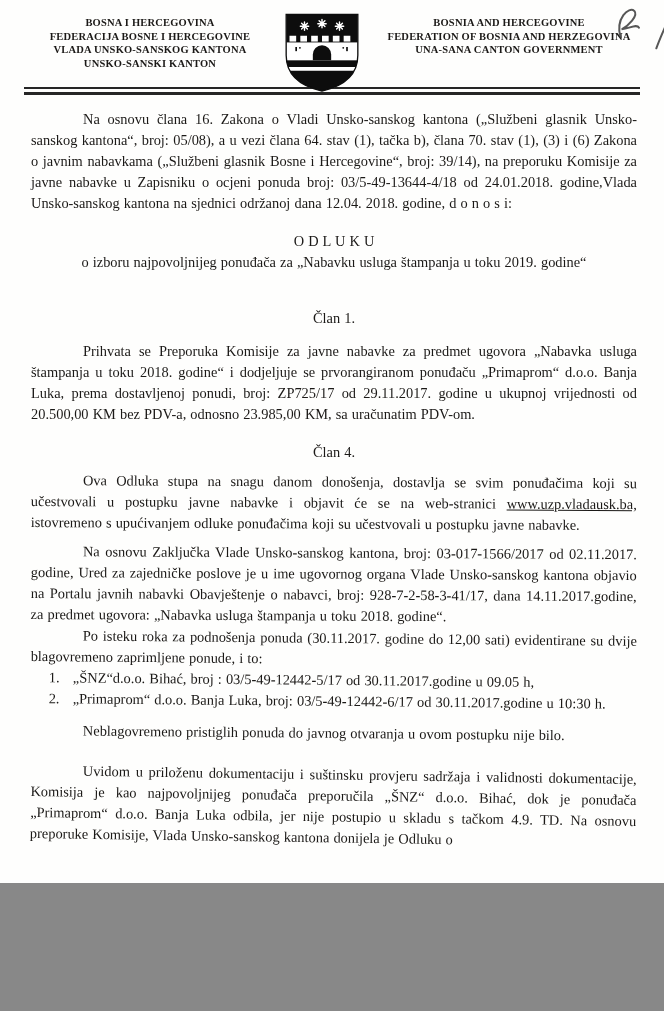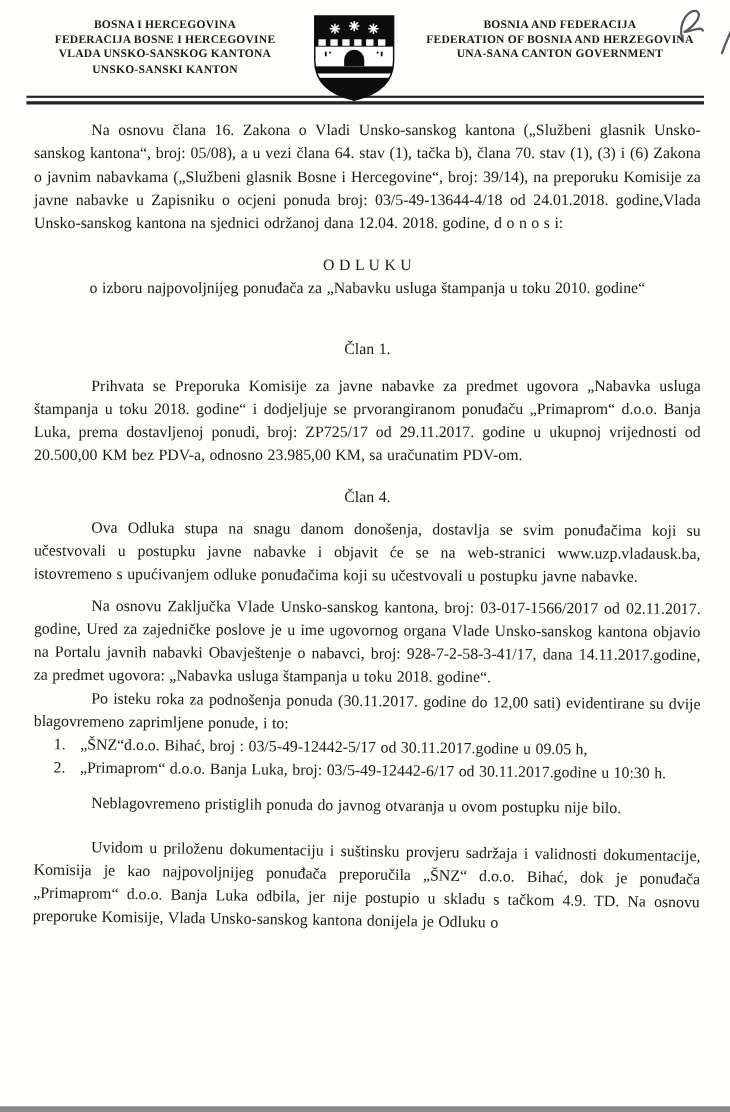--- a/index.html
+++ b/index.html
@@ -1,17 +1,17 @@
 <!DOCTYPE html>
 <html><head>
 <meta charset="utf-8">
 <style>
   html, body { margin: 0; padding: 0; background: #888; }
   .page {
-    width: 664px; height: 1006px;
+    width: 664px; height: 883px;
     margin: 0 auto;
     position: relative;
     overflow: hidden;
     background: #fefefd;
     font-family: "Liberation Serif", serif;
     color: #1b1917;
     box-sizing: border-box;
   }
   
   .header {
@@ -48,21 +48,21 @@
   .center { text-align: center; text-indent: 0 !important; }
   .decision-title    { margin-top: 17px !important; text-align: center; }
   .art1-heading      { margin-top: 35px !important; }
   .art1-text         { margin-top: 12px !important; }
   .art2-heading      { margin-top: 17px !important; }
   .art2-text         { margin-top: 7px  !important; }
   .rationale-heading { margin-top: 22px !important; }
   .rat-p1            { margin-top: 8px  !important; }
   .rat-p3            { margin-top: 11px !important; }
   .rat-p4            { margin-top: 19px !important; }
-  .u { }
+  .u { text-decoration: underline; }
   .offers { }
   .offer { position: relative; padding-left: 42px; text-indent: 0; text-align: justify; }
   .offer .num { position: absolute; left: 18px; }
   
   .tilt-a { transform: rotate(0.3deg);  transform-origin: left top; }
   .tilt-b { transform: rotate(0.55deg); transform-origin: left top; }
   .tilt-c { transform: rotate(0.85deg); transform-origin: left top; }
 </style>
 </head>
 <body>
@@ -121,34 +121,34 @@
 
           <rect x="7" y="58" width="86" height="8" fill="#0d0d0d"></rect>
           <rect x="7" y="66" width="86" height="4.5" fill="#ffffff"></rect>
           <rect x="7" y="70.5" width="86" height="25" fill="#0d0d0d"></rect>
         </g>
         <path d="M7,3 H93 V52 C93,76 76,89 50,95 C24,89 7,76 7,52 Z" fill="none" stroke="#0d0d0d" stroke-width="1.6"></path>
       </svg>
     </div>
 
     <div class="hdr-col hdr-right">
-      <div>BOSNIA  AND  FEDERACIJA</div>
+      <div>BOSNIA  AND  HERCEGOVINE</div>
       <div>FEDERATION OF BOSNIA AND  HERZEGOVINA</div>
       <div>UNA-SANA CANTON GOVERNMENT</div>
     </div>
   </div>
 
   <div class="rule"></div>
 
   <div class="doc-body">
 
     <p>Na osnovu člana 16. Zakona o Vladi Unsko-sanskog kantona („Službeni glasnik Unsko-sanskog kantona“, broj: 05/08), a u vezi člana 64. stav (1), tačka b), člana 70. stav (1), (3) i (6) Zakona o javnim nabavkama („Službeni glasnik Bosne i Hercegovine“, broj: 39/14), na preporuku Komisije za javne nabavke u Zapisniku o ocjeni ponuda broj: 03/5-49-13644-4/18 od 24.01.2018. godine,Vlada Unsko-sanskog kantona na sjednici održanoj dana 12.04. 2018. godine, d o n o s i:</p>
 
     <p class="center decision-title">O D L U K U</p>
-    <p class="center">o izboru najpovoljnijeg ponuđača za „Nabavku usluga štampanja u toku 2010. godine“</p>
+    <p class="center">o izboru najpovoljnijeg ponuđača za „Nabavku usluga štampanja u toku 2019. godine“</p>
 
     <p class="center art1-heading">Član 1.</p>
     <p class="art1-text">Prihvata se Preporuka Komisije za javne nabavke za predmet ugovora „Nabavka usluga štampanja u toku 2018. godine“ i dodjeljuje se prvorangiranom ponuđaču „Primaprom“ d.o.o. Banja Luka, prema dostavljenoj ponudi, broj: ZP725/17 od 29.11.2017. godine u ukupnoj vrijednosti od 20.500,00 KM bez PDV-a, odnosno 23.985,00 KM, sa uračunatim PDV-om.</p>
 
     <p class="center art2-heading">Član 4.</p>
     <p class="art2-text tilt-a"><span>Ova Odluka stupa na snagu danom donošenja, dostavlja se svim ponuđačima koji su učestvovali u postupku javne nabavke i objavit će se na web-stranici </span><span class="u">www.uzp.vladausk.ba,</span><span> istovremeno s upućivanjem odluke ponuđačima koji su učestvovali u postupku javne nabavke.</span></p>
 
 
     <p class="rat-p1 tilt-a">Na osnovu Zaključka Vlade Unsko-sanskog kantona, broj: 03-017-1566/2017 od 02.11.2017. godine, Ured za zajedničke poslove je u ime ugovornog organa Vlade Unsko-sanskog kantona objavio na Portalu javnih nabavki Obavještenje o nabavci, broj: 928-7-2-58-3-41/17, dana 14.11.2017.godine, za predmet ugovora: „Nabavka usluga štampanja u toku 2018. godine“.</p>
 

